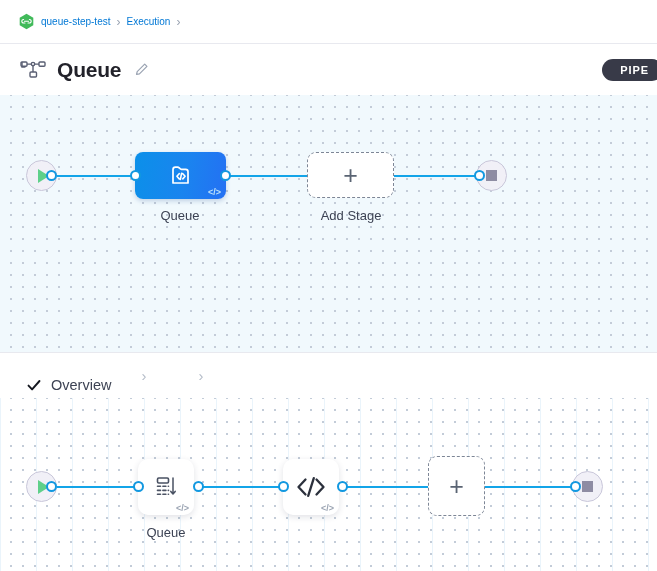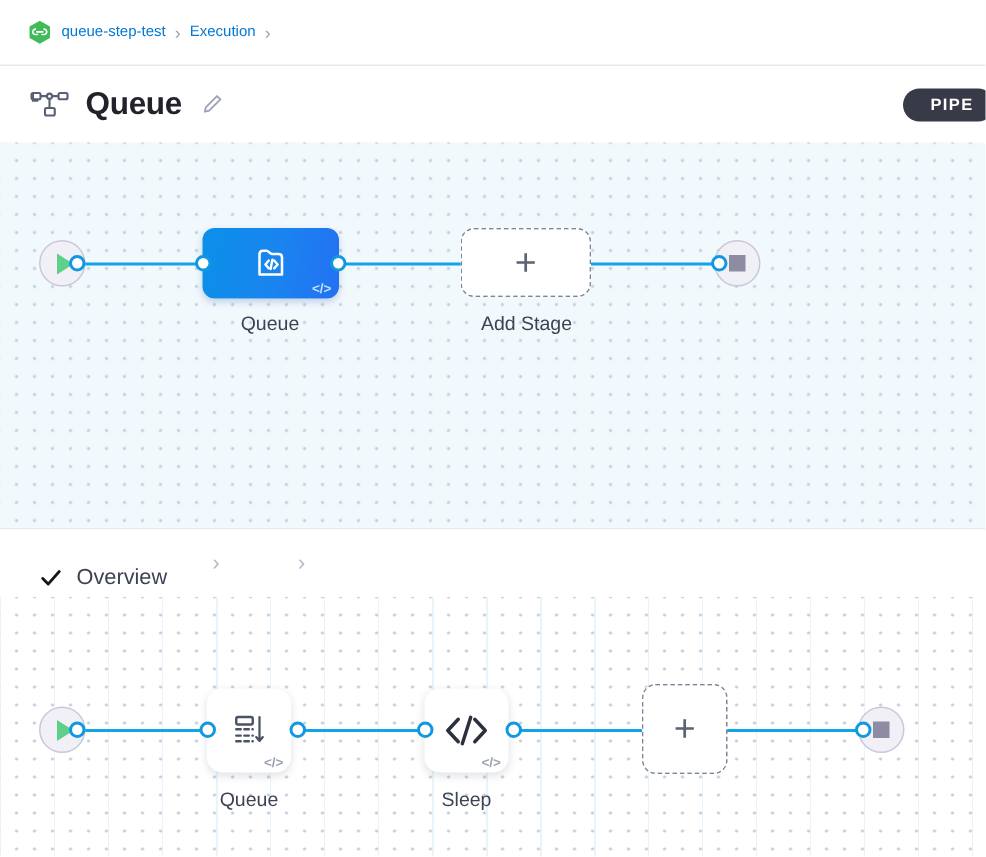--- a/index.html
+++ b/index.html
@@ -266,21 +266,20 @@
     <div class="node-label" style="left:86px; top:127px; width:160px;">Queue</div>
 
     <div class="step-node" style="left:283px; top:61px;">
       <svg width="34" height="26" viewBox="0 0 34 26">
         <path d="M11.5 5.5L4.5 13l7 7.5M22.5 5.5L29.5 13l-7 7.5M19.8 4.2L14.2 21.8" fill="none" stroke="#2b303c" stroke-width="2.3" stroke-linecap="round" stroke-linejoin="round"></path>
       </svg>
       <span class="code-badge">&lt;/&gt;</span>
     </div>
     <div class="port" style="left:278px; top:83px;"></div>
     <div class="port" style="left:337px; top:83px;"></div>
-    <div class="node-label" style="left:231px; top:127px; width:160px;">Sleep</div>
 
     <div class="add-node" style="left:428px; top:58px; width:57px; height:60px;">
       <span>+</span>
     </div>
 
     <div class="port" style="left:570px; top:83px;"></div>
     <div class="terminal" style="left:572px; top:73px;">
       <div class="stop-sq"></div>
     </div>
   </div>

